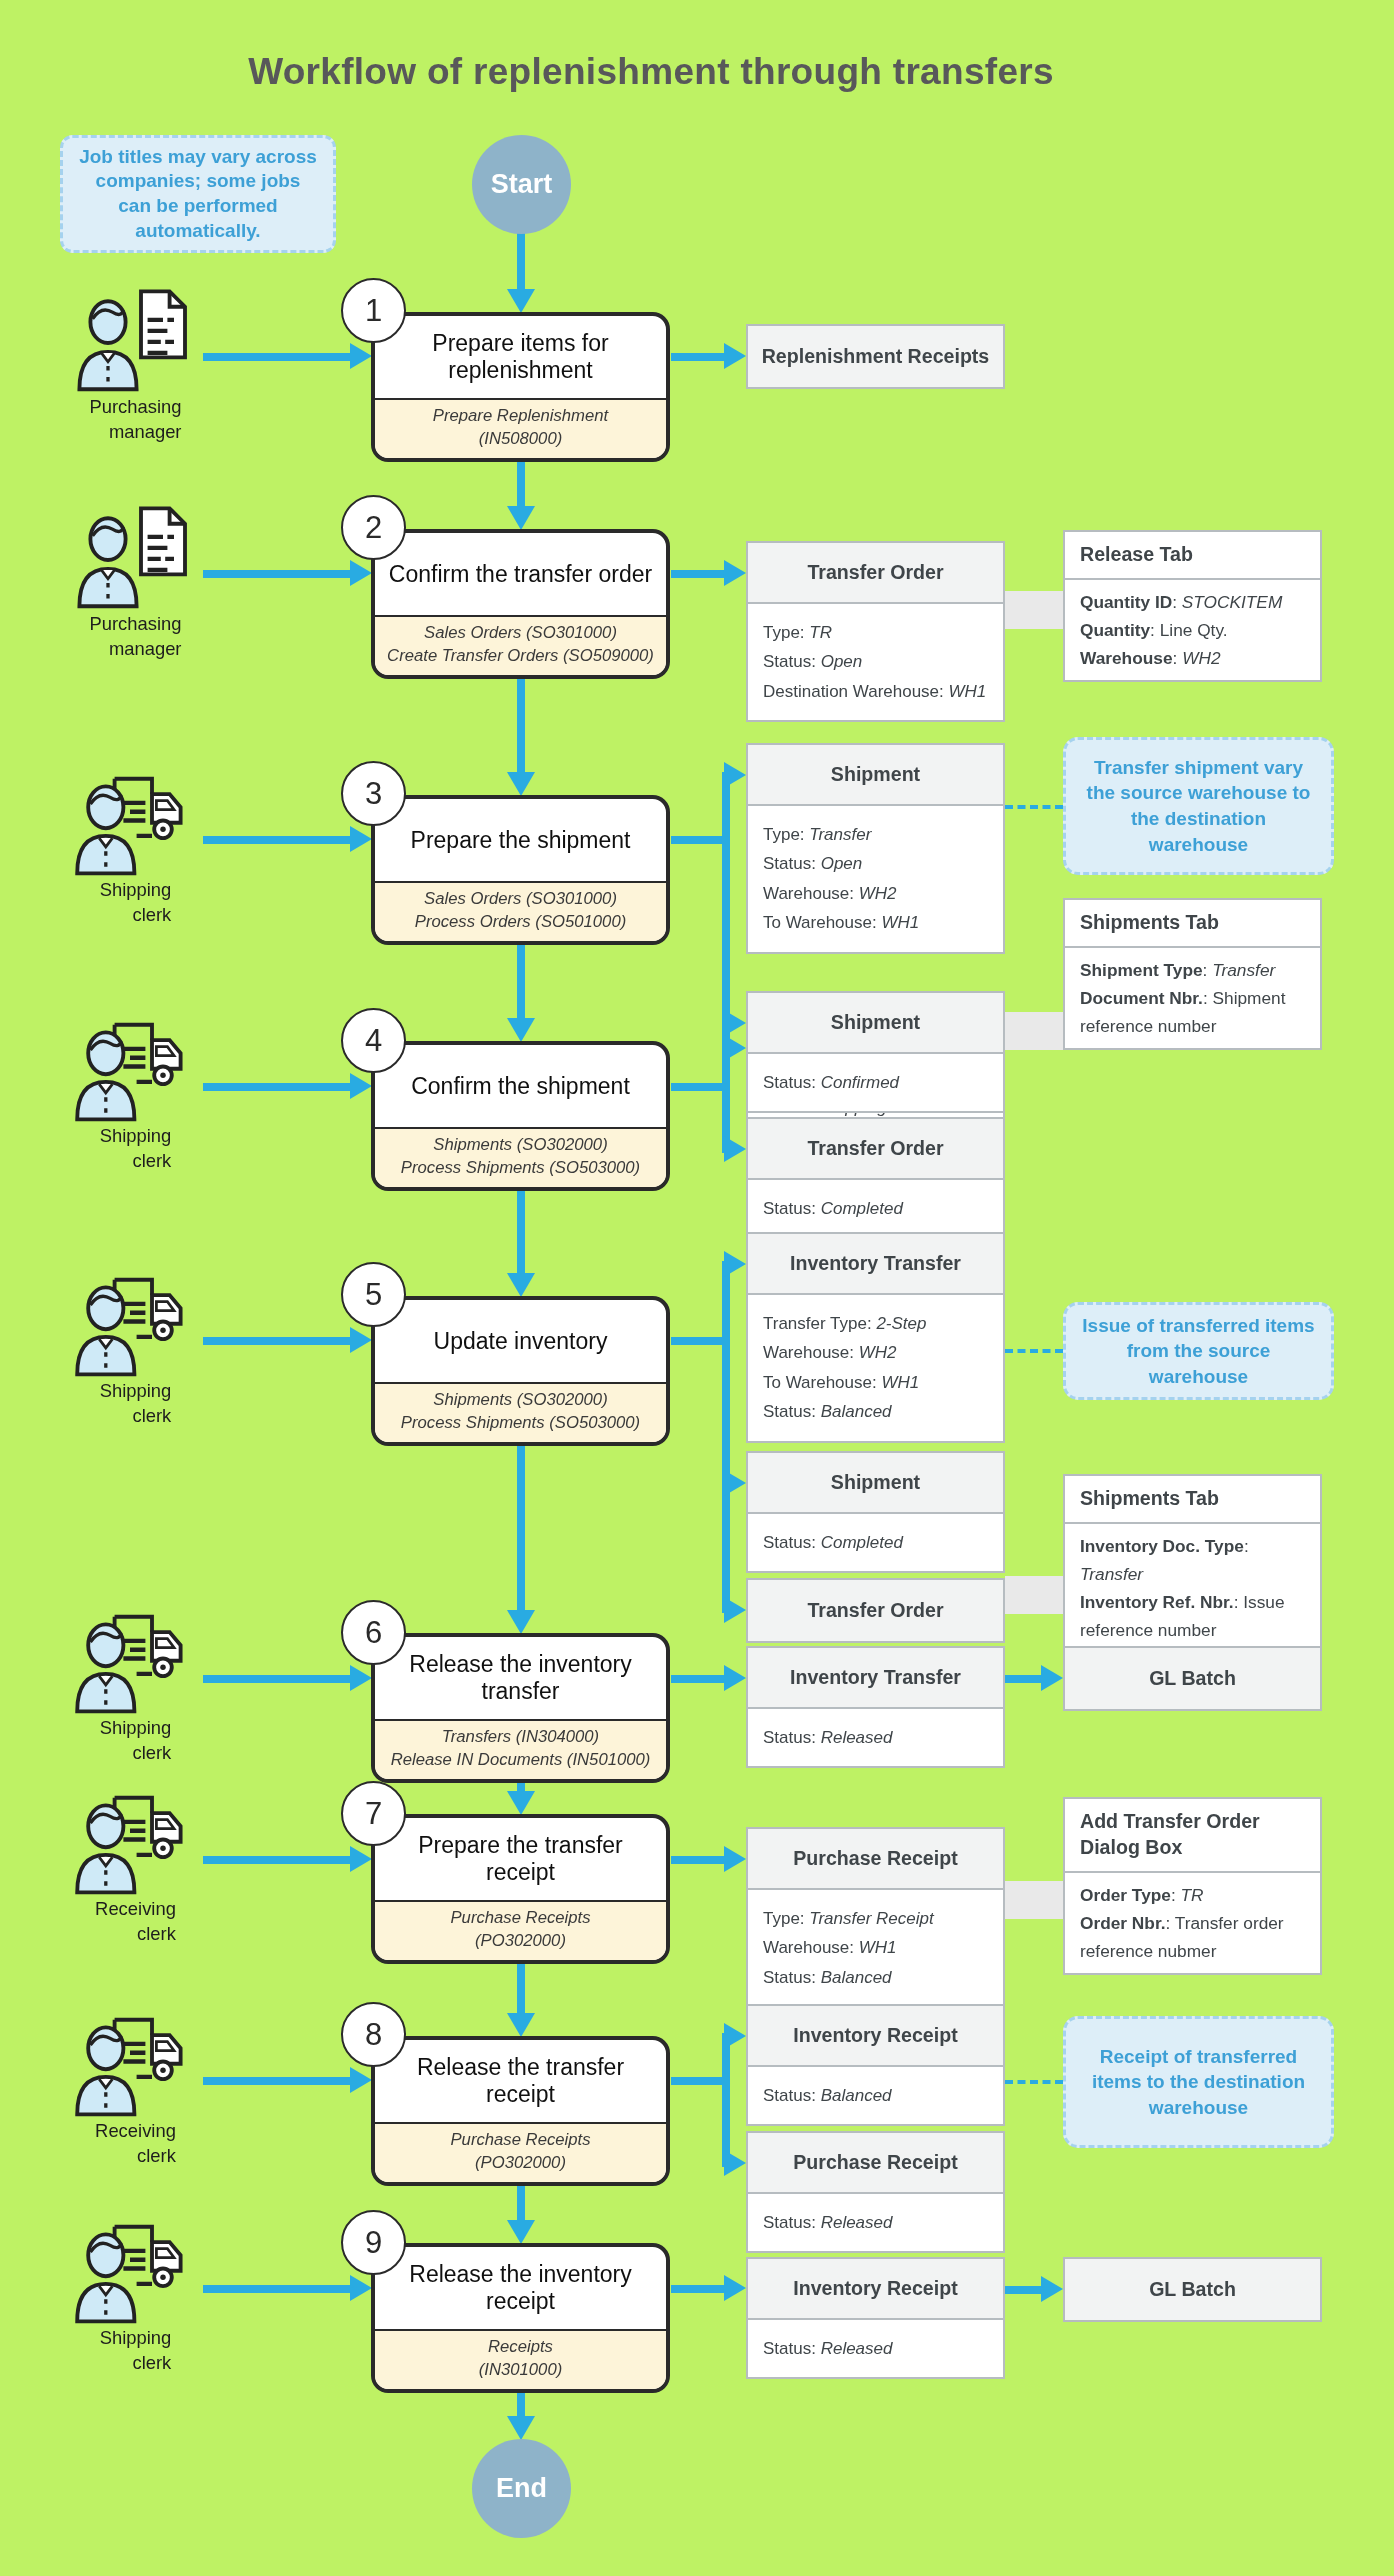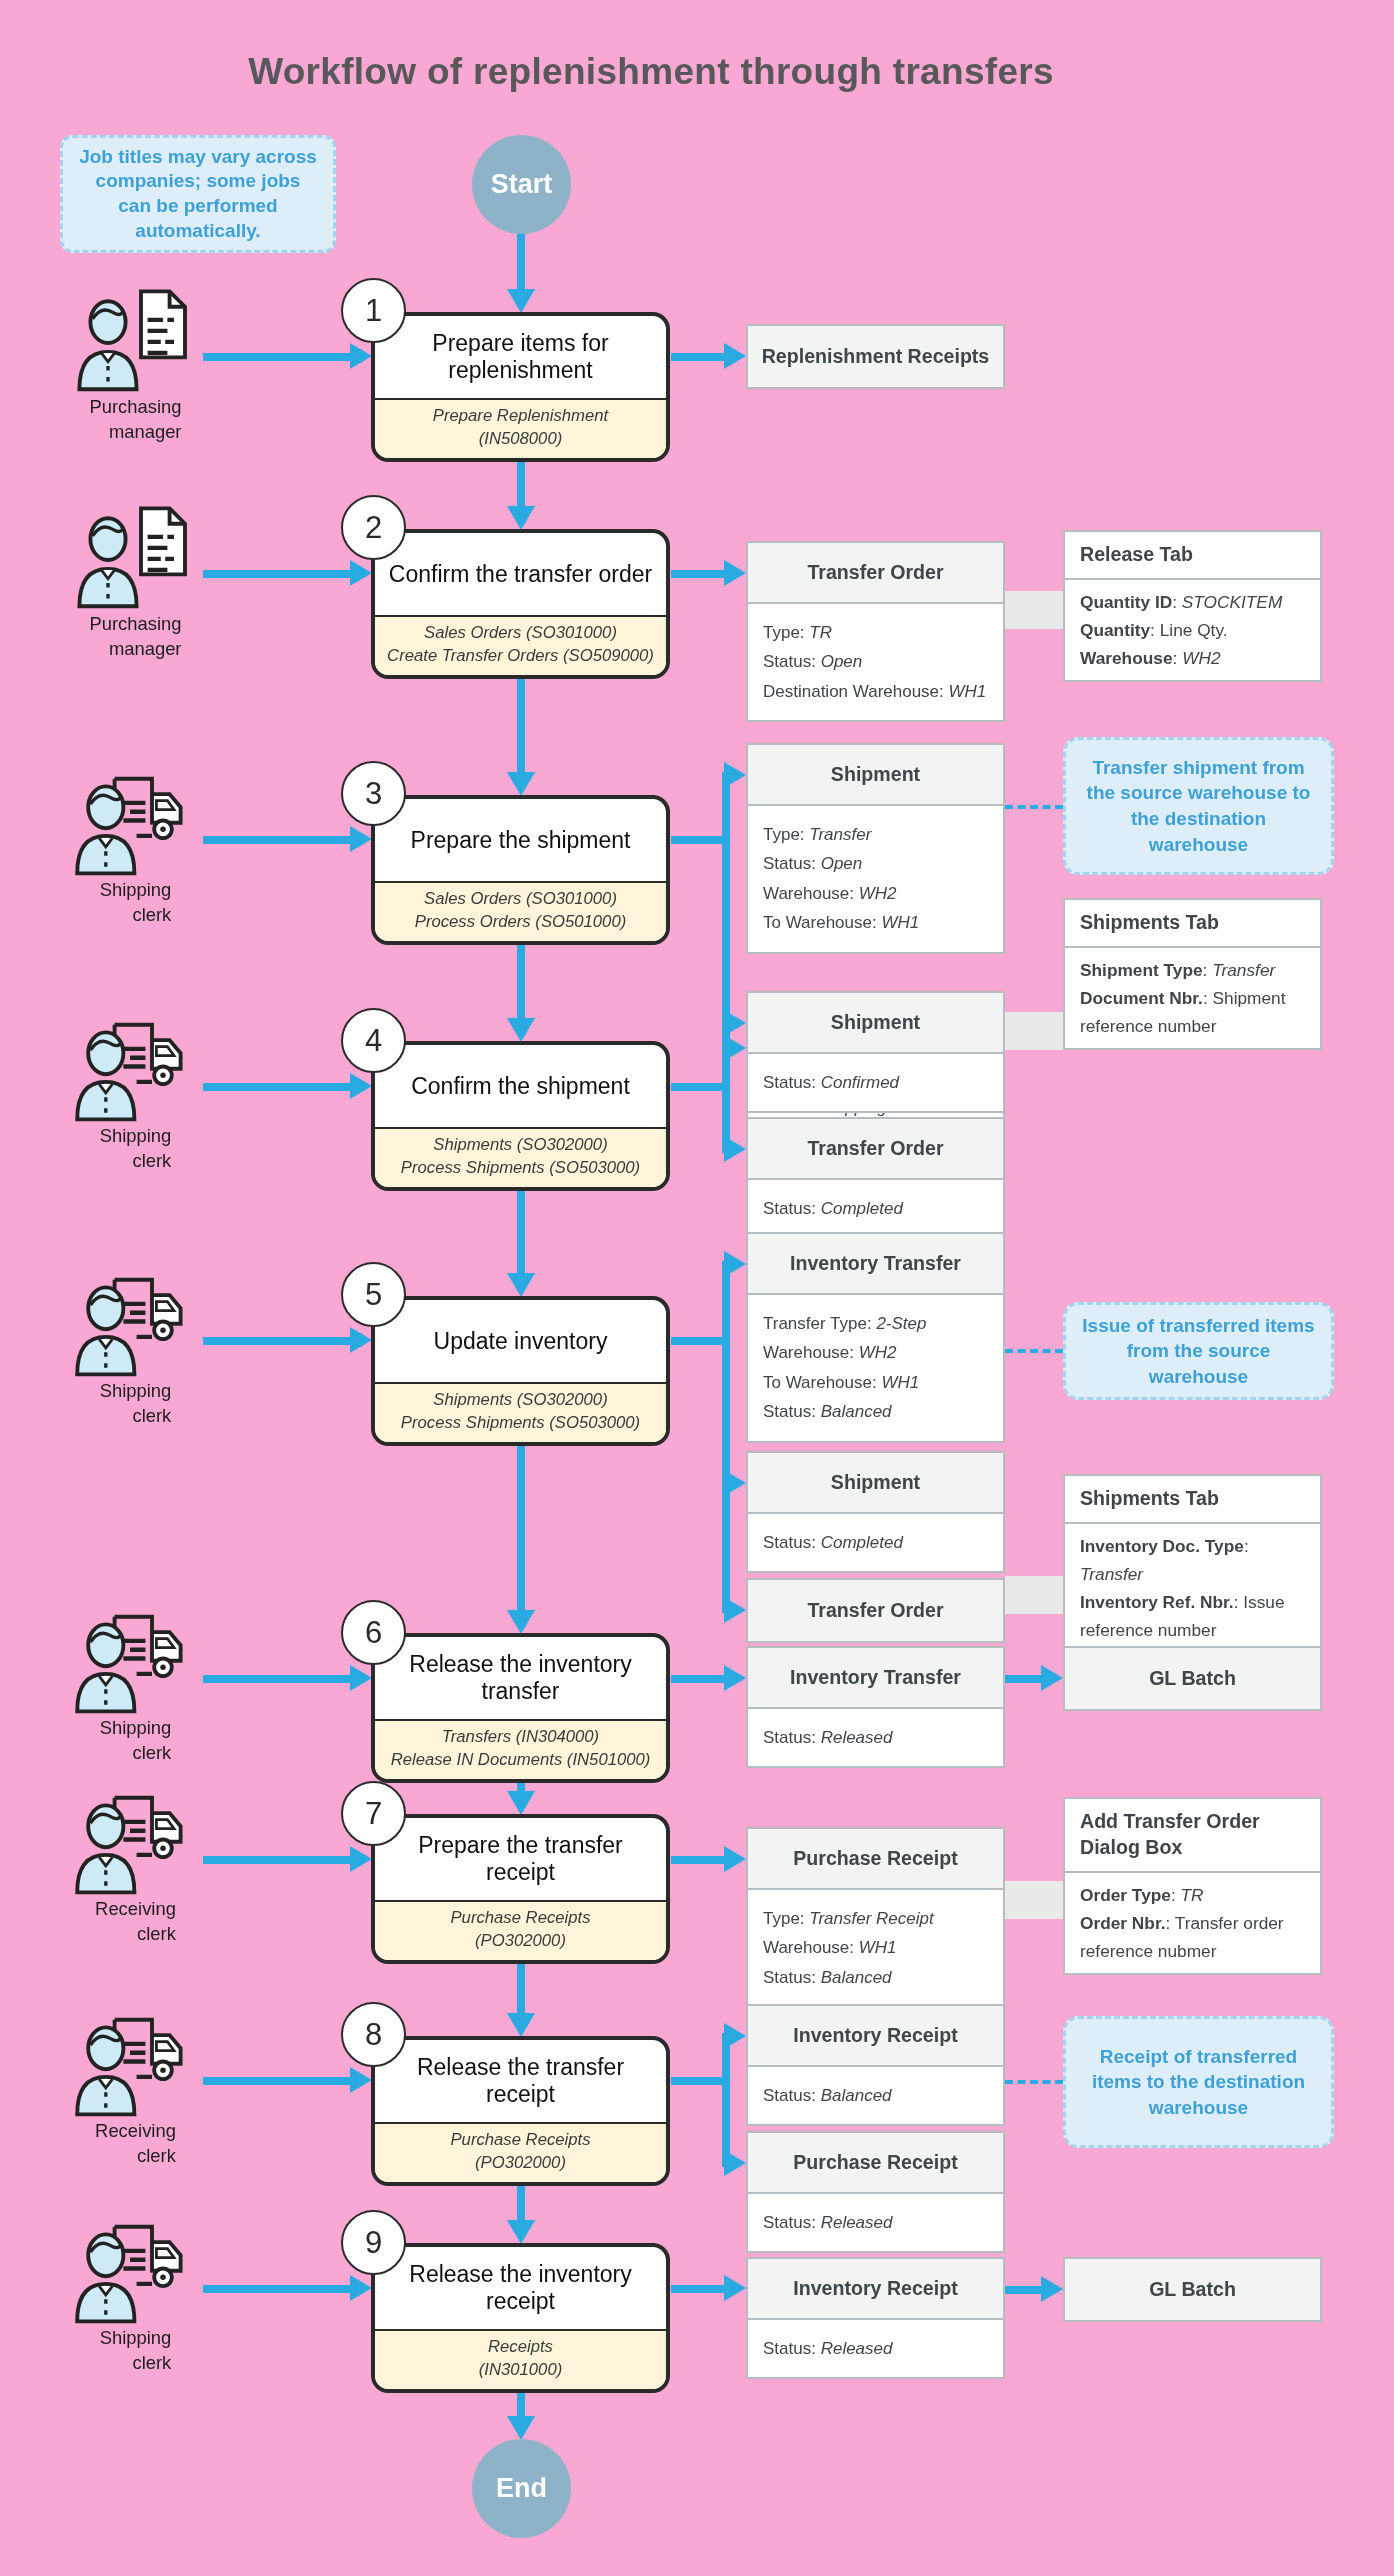--- a/index.html
+++ b/index.html
@@ -6,21 +6,21 @@
     --accent:#29abe2;
     --terminal:#8eb3c9;
     --callout-bg:#ddeef8;
     --callout-text:#3da0d6;
     --sub:#fdf4d9;
     --doc-border:#b6bcc0;
     --ink:#3f4549;
   }
   *{box-sizing:border-box;margin:0;padding:0}
   body{background:#ffffff;font-family:"Liberation Sans", sans-serif;}
-  #canvas{position:relative;width:1394px;height:2576px;background:#f9a8d4;overflow:hidden}
+  #canvas{position:relative;width:1394px;height:2576px;background:#bef264;overflow:hidden}
   .title{position:absolute;top:51px;left:0;width:1302px;text-align:center;
          font-size:37px;font-weight:bold;color:#58585a;letter-spacing:0.3px}
   .terminal{position:absolute;width:99px;height:99px;border-radius:50%;background:var(--terminal);
             display:flex;align-items:center;justify-content:center;color:#fff;font-weight:bold;font-size:27px;z-index:3}
   .callout{position:absolute;background:var(--callout-bg);border:3.5px dashed #a5d2ee;border-radius:15px;
            display:flex;align-items:center;justify-content:center;text-align:center;color:var(--callout-text);
            font-weight:bold;font-size:19px;line-height:1.35;padding:7px 15px;z-index:2}
   .vline{position:absolute;width:7.5px;background:var(--accent);z-index:1}
   .hline{position:absolute;height:7.5px;background:var(--accent);z-index:1}
   .dash{position:absolute;height:0;border-top:4px dashed var(--accent);z-index:1}
@@ -206,21 +206,21 @@
   <div class="doc" style="left:746px;top:743px">
     <div class="doc-h">Shipment</div>
     <div class="doc-b">
       <div><span class="dl">Type</span><span class="iv">Transfer</span></div>
       <div><span class="dl">Status</span><span class="iv">Open</span></div>
       <div><span class="dl">Warehouse</span><span class="iv">WH2</span></div>
       <div><span class="dl">To Warehouse</span><span class="iv">WH1</span></div>
     </div>
   </div>
   <div class="dash" style="left:1005px;top:805px;width:58px"></div>
-  <div class="callout" style="left:1063px;top:737px;width:271px;height:138px">Transfer shipment from the source warehouse to the destination warehouse</div>
+  <div class="callout" style="left:1063px;top:737px;width:271px;height:138px">Transfer shipment vary the source warehouse to the destination warehouse</div>
   <div class="doc" style="left:746px;top:1016px">
     <div class="doc-h">Transfer Order</div>
     <div class="doc-b">
       <div><span class="dl">Status</span><span class="iv">Shipping</span></div>
     </div>
   </div>
   <div class="conn" style="left:1005px;top:1012px;width:58px;height:38px"></div>
   <div class="tab" style="left:1063px;top:898px">
     <div class="tab-h">Shipments Tab</div>
     <div class="tab-b">

